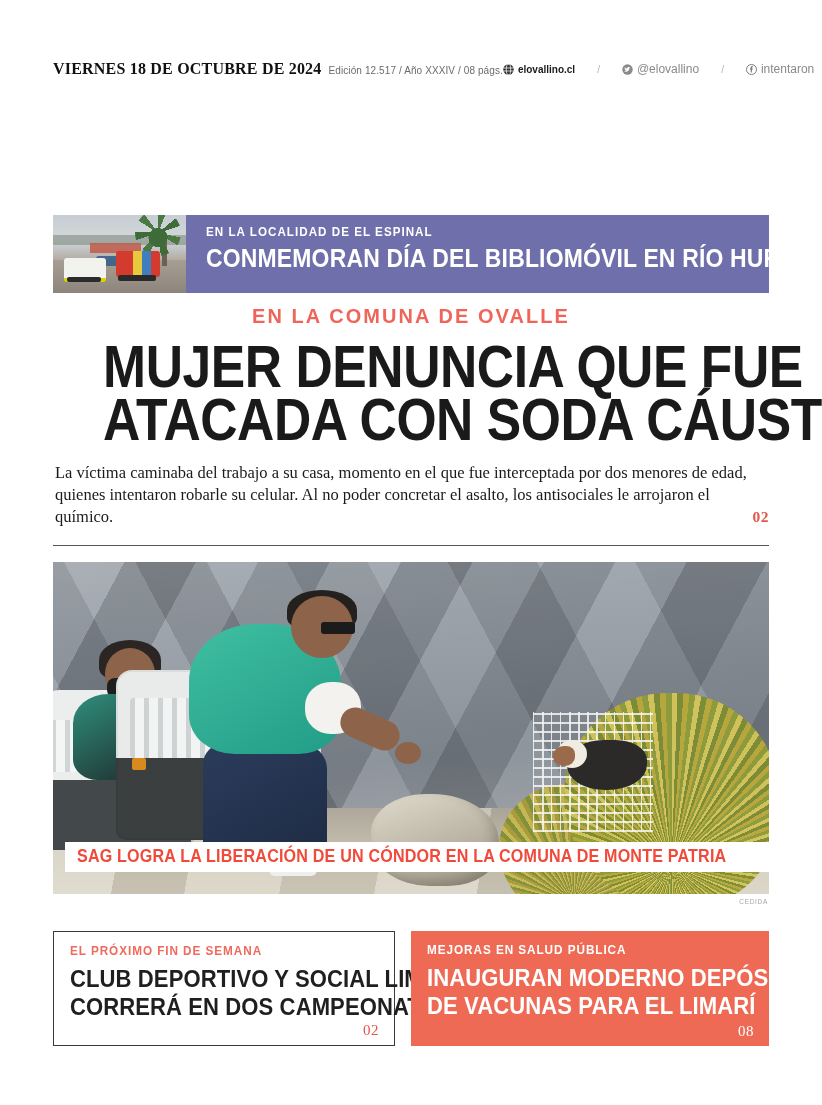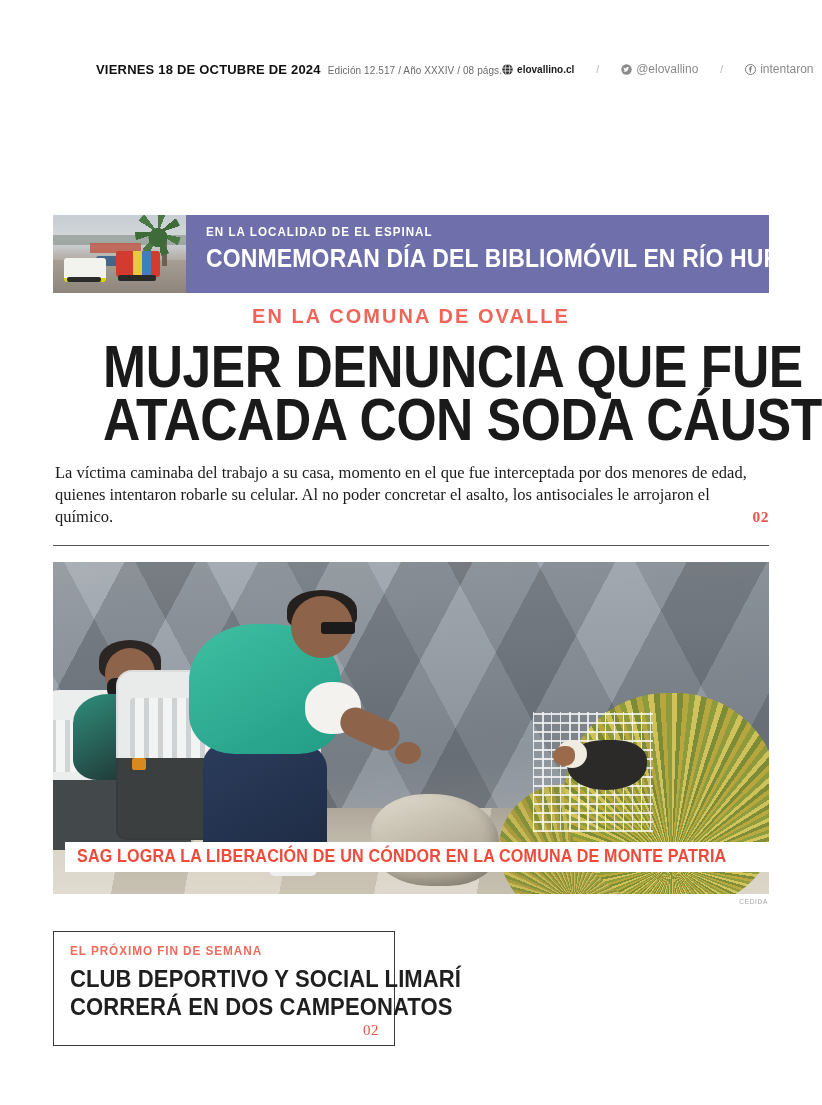--- a/index.html
+++ b/index.html
@@ -12,23 +12,22 @@
   }
   .page{position:relative;width:822px;height:1105px;}
 
   
   .topbar{
     position:absolute;left:53px;top:58px;width:716px;height:22px;
     display:flex;align-items:center;justify-content:space-between;
   }
   .topbar-left{display:flex;align-items:baseline;gap:7px;white-space:nowrap;}
   .dateline{
-    font-size:13px;font-weight:bold;letter-spacing:.2px;color:#111;
-    font-family:Liberation Sans, sans-serif;
-    margin-left:43px;
+    font-size:16px;font-weight:bold;letter-spacing:.2px;color:#111;
+    font-family:Liberation Serif, serif;
   }
   .edition{
     font-size:10px;color:#6b6b6b;letter-spacing:.1px;
   }
   .topbar-right{display:flex;align-items:center;gap:21px;white-space:nowrap;}
   .soc{display:flex;align-items:center;gap:4px;}
   .soc-ico{
     width:11px;height:11px;border-radius:50%;
     display:inline-flex;align-items:center;justify-content:center;
     flex:0 0 auto;
@@ -437,14 +436,22 @@
 
   <div class="teaser-left">
     <div class="t-kicker">EL PRÓXIMO FIN DE SEMANA</div>
     <div class="t-head">
       <span>CLUB DEPORTIVO Y SOCIAL LIMARÍ</span>
       <span>CORRERÁ EN DOS CAMPEONATOS</span>
     </div>
     <div class="t-page">02</div>
   </div>
 
+  <div class="teaser-right">
+    <div class="t-kicker">MEJORAS EN SALUD PÚBLICA</div>
+    <div class="t-head">
+      <span>INAUGURAN MODERNO DEPÓSITO</span>
+      <span>DE VACUNAS PARA EL LIMARÍ</span>
+    </div>
+    <div class="t-page">08</div>
+  </div>
 
 </div>
 
 </body></html>

